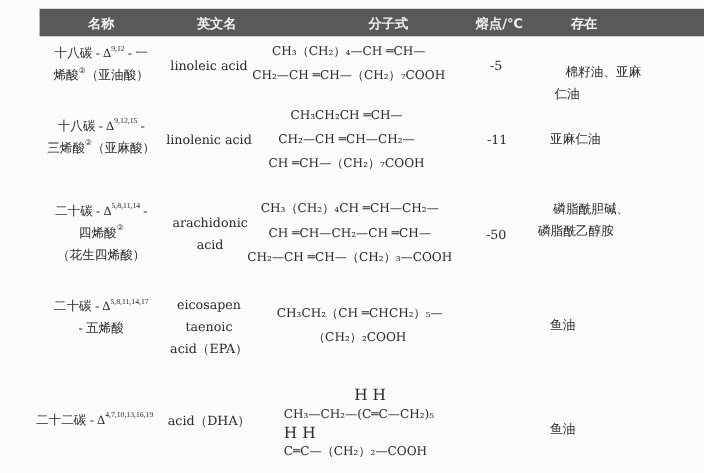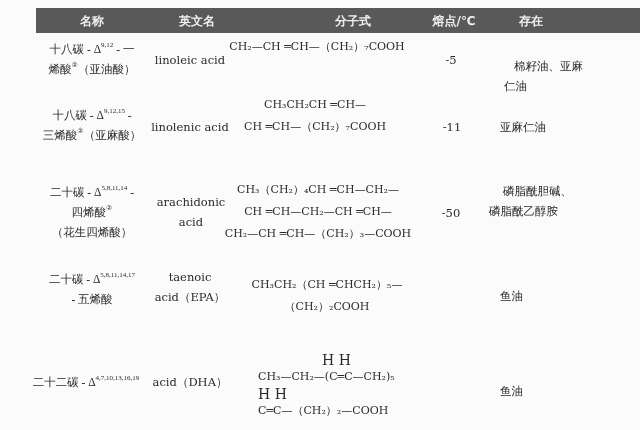--- a/index.html
+++ b/index.html
@@ -26,37 +26,39 @@
   <span style="left:495px">存在</span>
 </div>
 
 <div>
   <div class="cell c cn" style="left:92px;top:39px">
     <div><span>十八碳 - Δ</span><sup>9,12</sup><span> - 一</span></div>
     <div><span>烯酸</span><sup>②</sup><span>（亚油酸）</span></div>
   </div>
   <div class="cell c" style="left:190px;top:50px">linoleic acid</div>
   <div class="cell c f" style="left:317px;top:36px">
+    <div>CH₃（CH₂）₄—CH ═CH—</div>
     <div>CH₂—CH ═CH—（CH₂）₇COOH</div>
   </div>
   <div class="cell c" style="left:451px;top:50px">-5</div>
   <div class="cell cn" style="left:504px;top:56px">
     <div style="padding-left:10px">棉籽油、亚麻</div>
     <div>仁油</div>
   </div>
 </div>
 
 <div>
   <div class="cell c cn" style="left:92px;top:105px">
     <div><span>十八碳 - Δ</span><sup>9,12,15</sup><span> -</span></div>
     <div><span>三烯酸</span><sup>②</sup><span>（亚麻酸）</span></div>
   </div>
   <div class="cell c" style="left:190px;top:117px">linolenic acid</div>
   <div class="cell c f" style="left:315px;top:94px">
     <div>CH₃CH₂CH ═CH—</div>
+    <div>CH₂—CH ═CH—CH₂—</div>
     <div>CH ═CH—（CH₂）₇COOH</div>
   </div>
   <div class="cell c" style="left:452px;top:117px">-11</div>
   <div class="cell cn" style="left:500px;top:117px">亚麻仁油</div>
 </div>
 
 <div>
   <div class="cell c cn" style="left:92px;top:182px">
     <div><span>二十碳 - Δ</span><sup>5,8,11,14</sup><span> -</span></div>
     <div><span>四烯酸</span><sup>②</sup></div>
@@ -77,20 +79,21 @@
     <div>磷脂酰乙醇胺</div>
   </div>
 </div>
 
 <div>
   <div class="cell c cn" style="left:92px;top:269px">
     <div><span>二十碳 - Δ</span><sup>5,8,11,14,17</sup></div>
     <div>- 五烯酸</div>
   </div>
   <div class="cell c" style="left:190px;top:267px">
+    <div>eicosapen</div>
     <div>taenoic</div>
     <div>acid（EPA）</div>
   </div>
   <div class="cell c f" style="left:327px;top:274px">
     <div>CH₃CH₂（CH ═CHCH₂）₅—</div>
     <div>（CH₂）₂COOH</div>
   </div>
   <div class="cell cn" style="left:500px;top:286px">鱼油</div>
 </div>
 

